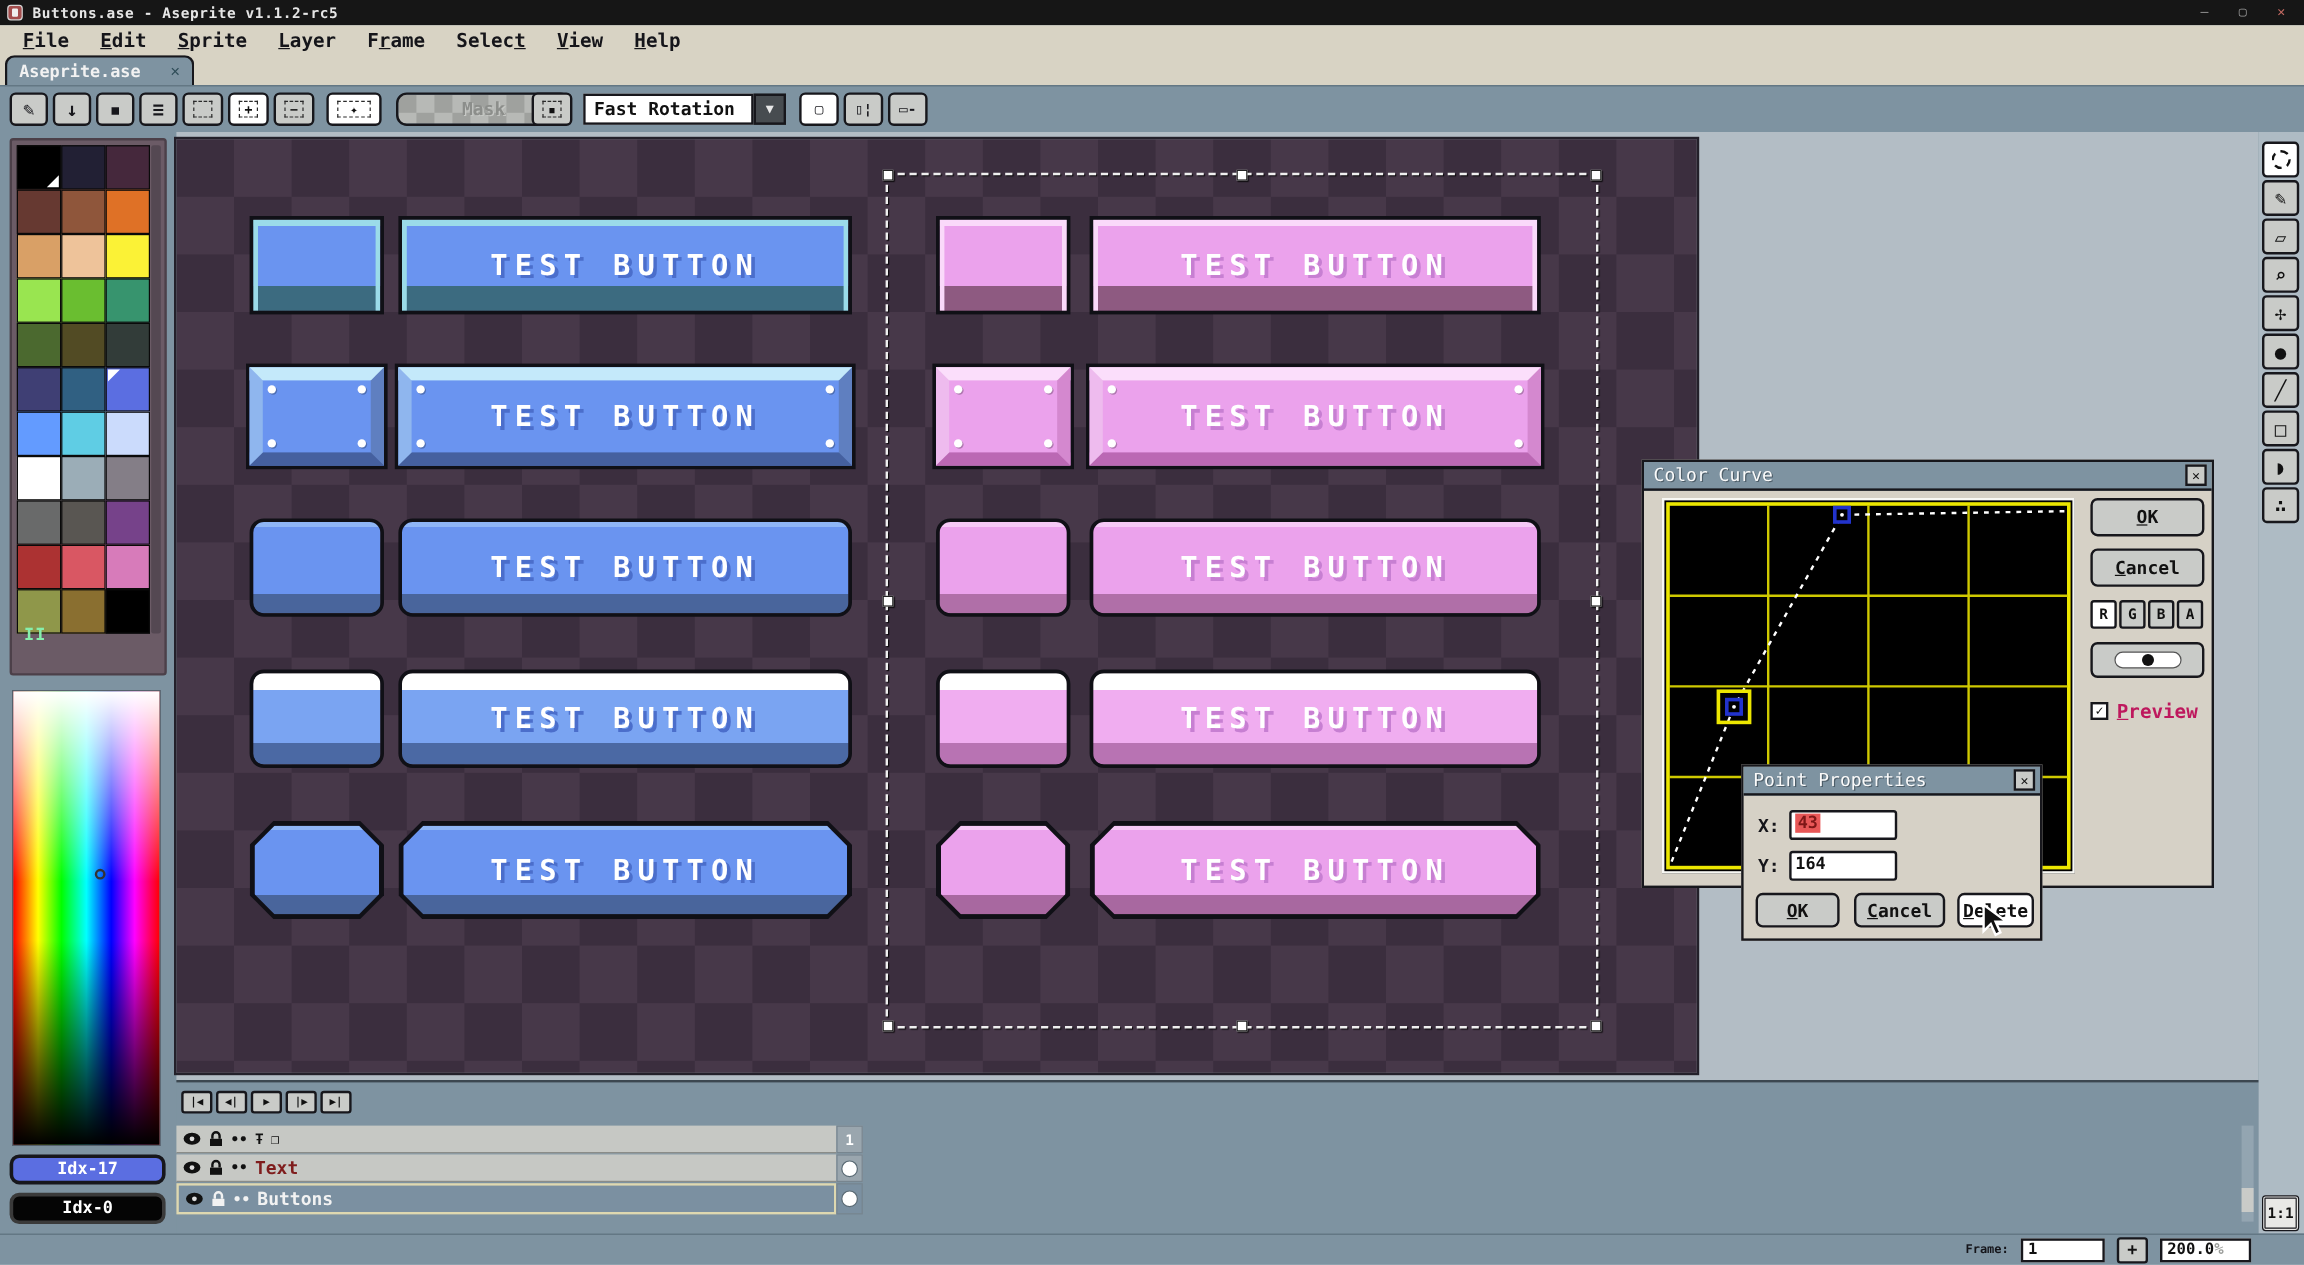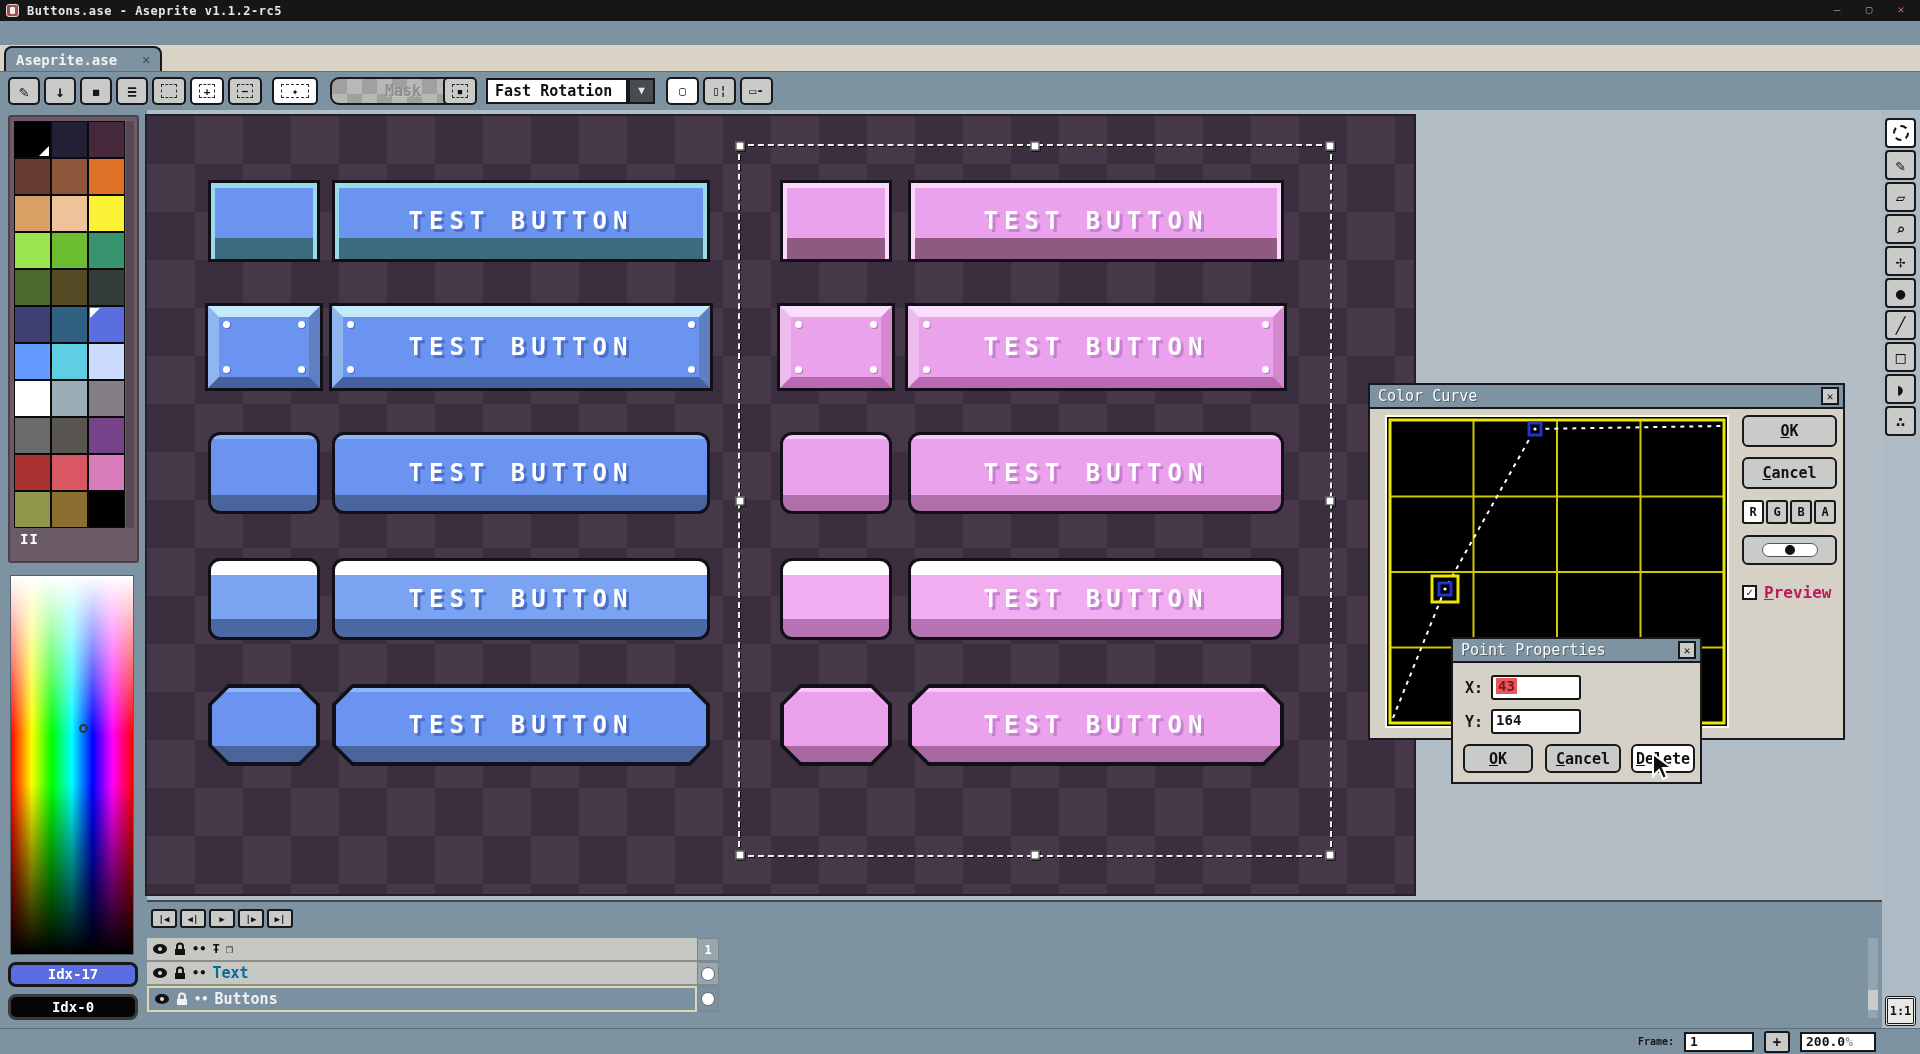--- a/index.html
+++ b/index.html
@@ -36,21 +36,21 @@
   .combo-arrow { position:absolute; top:6px; left:628px; width:27px; height:26px; background:#474c50; border:2px solid #17171c; color:#e8e8e8; font-size:11px; text-align:center; line-height:22px; }
 
   
   .leftpanel { position:absolute; left:0; top:110px; width:147px; height:918px; background:#7e93a1; }
   .palettebox { position:absolute; left:8px; top:5px; width:131px; height:448px; background:#6b5b66; border:2px solid #4c4049; border-radius:3px; padding:4px; }
   .swatches { display:grid; grid-template-columns:repeat(3,37px); width:111px; }
   .swatch { width:37px; height:37px; border:1px solid #0a0a0a; position:relative; }
   .swatch.mark-br::after { content:""; position:absolute; right:1px; bottom:1px; border-style:solid; border-width:0 0 10px 10px; border-color:transparent transparent #ffffff transparent; }
   .swatch.mark-tl::after { content:""; position:absolute; left:1px; top:1px; border-style:solid; border-width:10px 10px 0 0; border-color:#ffffff transparent transparent transparent; }
   .pal-scroll { position:absolute; right:3px; top:4px; width:8px; height:407px; background:#544852; border-radius:2px; }
-  .pal-more { position:absolute; left:10px; top:414px; color:#ffffff; font-size:14px; font-weight:bold; letter-spacing:1px; }
+  .pal-more { position:absolute; left:10px; top:404px; color:#86efac; font-size:14px; font-weight:bold; letter-spacing:1px; }
   .spectrum { position:absolute; left:10px; top:465px; width:124px; height:380px; border:1px solid #55606b;
     background:
       linear-gradient(180deg, #ffffff 0%, rgba(255,255,255,0) 42%, rgba(0,0,0,0) 55%, #000000 100%),
       linear-gradient(90deg, #ff0000 0%, #ffff00 17%, #00ff00 33%, #00ffff 50%, #0000ff 67%, #ff00ff 83%, #ff0000 100%); }
   .spec-marker { position:absolute; left:68px; top:148px; width:9px; height:9px; border:2px solid #333; border-radius:50%; }
   .idx-fg { position:absolute; left:8px; top:852px; width:130px; height:25px; background:#5b6ee1; border:3px solid #17171c; border-radius:8px; color:#fff; font-size:14px; font-weight:bold; text-align:center; line-height:19px; }
   .idx-bg { position:absolute; left:8px; top:884px; width:130px; height:26px; background:#050505; border:3px solid #3a3a3a; border-radius:8px; color:#fff; font-size:14px; font-weight:bold; text-align:center; line-height:20px; }
 
   
   .editor { position:absolute; left:147px; top:110px; width:1735px; height:790px; background:#b3bdc5; }
@@ -87,21 +87,21 @@
   .tool.active { background:#ffffff; }
   .dash-circle { width:16px; height:16px; border:2px dashed #111; border-radius:50%; }
   .btn-11 { position:absolute; left:3px; top:886px; width:31px; height:30px; background:#e8e8e6; border:3px double #17171c; border-radius:3px; font-size:12px; font-weight:bold; color:#111; display:flex; align-items:center; justify-content:center; }
 
   
   .timeline { position:absolute; left:147px; top:900px; width:1735px; height:128px; background:#7e93a1; border-top:2px solid #3c4750; }
   .playback { position:absolute; left:4px; top:7px; display:flex; gap:3px; }
   .pb-btn { width:26px; height:19px; background:#c9cbc8; border:2px solid #17171c; border-radius:3px; font-size:9px; font-weight:bold; color:#111; display:flex; align-items:center; justify-content:center; }
   .tl-row { position:absolute; left:0; height:23px; width:550px; background:#c6c8c4; display:flex; align-items:center; gap:6px; padding-left:5px; border-bottom:1px solid #8a8c88; }
   .tl-row .ric { display:flex; align-items:center; font-size:12px; font-weight:bold; color:#111; }
-  .tl-row .rlabel { font-size:15px; font-weight:bold; color:#0369a1; }
+  .tl-row .rlabel { font-size:15px; font-weight:bold; color:#7f1d1d; }
   .tl-row.selected { background:#7b90a1; border:2px solid #ded8b0; height:26px; }
   .tl-row.selected .rlabel { color:#f2f2f2; }
   .fcell { position:absolute; left:550px; width:22px; height:23px; background:#9aa6ae; border:1px solid #77858f; display:flex; align-items:center; justify-content:center; }
   .fcell .fnum { color:#fff; font-size:12px; font-weight:bold; }
   .cel-dot { width:14px; height:14px; background:#fff; border-radius:50%; border:1px solid #5a6a74; }
   .tl-scroll { position:absolute; left:1721px; top:36px; width:10px; height:80px; background:#93a5b1; }
   .tl-thumb { position:absolute; left:0; top:52px; width:10px; height:20px; background:#c9cbc8; }
 
   
   .statusbar { position:absolute; left:0; top:1028px; width:1920px; height:26px; background:#7e93a1; border-top:1px solid #5d707d; display:flex; align-items:center; justify-content:flex-end; gap:10px; padding-right:44px; font-weight:bold; }
@@ -146,20 +146,30 @@
   <div class="titlebar">
     <div class="appicon"></div>
     <div class="wtitle">Buttons.ase - Aseprite v1.1.2-rc5</div>
     <div class="wbtns">
       <div class="wbtn">—</div>
       <div class="wbtn">▢</div>
       <div class="wbtn close">✕</div>
     </div>
   </div>
 
+  <div class="menubar">
+      <div class="menu-item"><u>F</u>ile</div>
+      <div class="menu-item"><u>E</u>dit</div>
+      <div class="menu-item"><u>S</u>prite</div>
+      <div class="menu-item"><u>L</u>ayer</div>
+      <div class="menu-item">F<u>r</u>ame</div>
+      <div class="menu-item">Selec<u>t</u></div>
+      <div class="menu-item"><u>V</u>iew</div>
+      <div class="menu-item"><u>H</u>elp</div>
+    </div>
 
   <div class="tabrow">
     <div class="tab">
       <span class="tlabel">Aseprite.ase</span>
       <span class="tclose">✕</span>
     </div>
   </div>
 
   <div class="contextbar">
     <div id="palette-btns">

